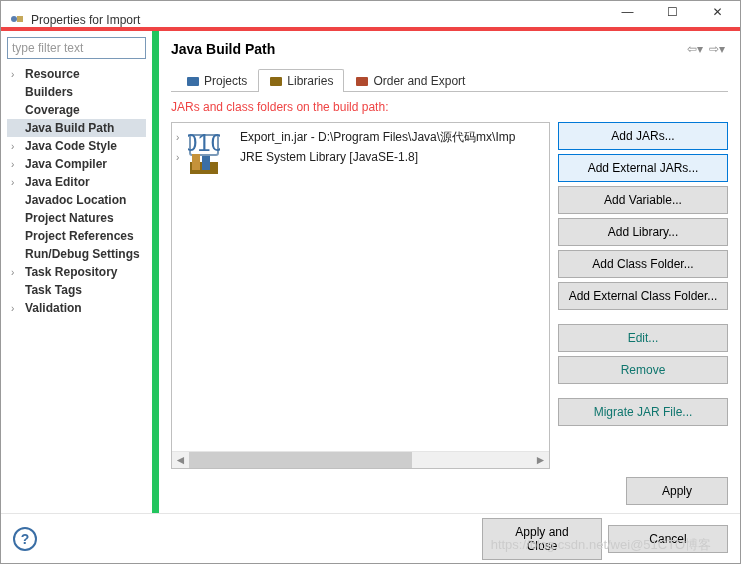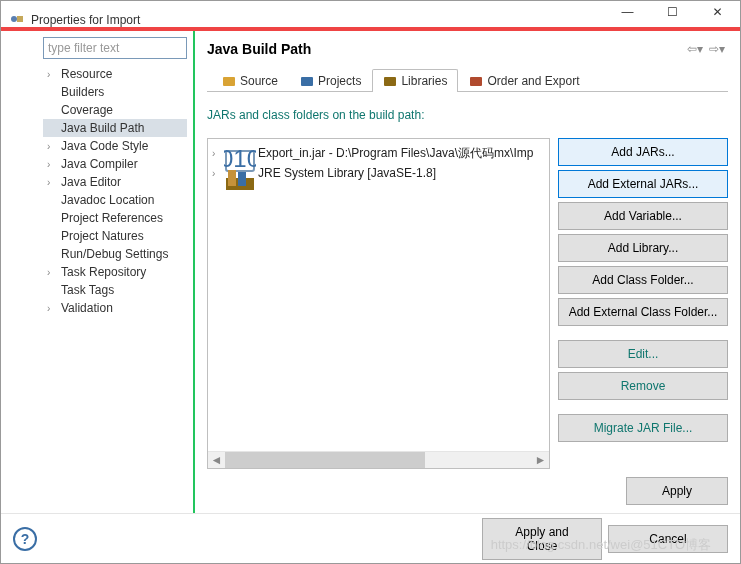--- a/index.html
+++ b/index.html
@@ -3,42 +3,42 @@
 <meta charset="utf-8">
 <style>
 * { box-sizing: border-box; margin: 0; padding: 0; font-family: "Segoe UI", Tahoma, sans-serif; font-size: 12px; }
 body { background: #fff; width: 741px; height: 564px; border: 1px solid #999; display: flex; flex-direction: column; }
 .titlebar { height: 30px; display: flex; align-items: flex-end; padding: 0 0 0 8px; border-bottom: 4px solid #ef4444; }
 .titlebar .icon { width: 16px; height: 16px; margin-right: 6px; }
 .titlebar .title { flex: 1; color: #333; }
 .titlebar .winbtns { display: flex; }
 .titlebar .winbtn { width: 45px; height: 30px; display: flex; align-items: center; justify-content: center; color: #333; }
 .dlgbody { flex: 1; display: flex; overflow: hidden; }
-.leftpane { width: 158px; border-right: 2px solid #22c55e; padding: 6px; display: flex; flex-direction: column; margin-left: 36px; }
+.leftpane { width: 158px; border-right: 7px solid #22c55e; padding: 6px; display: flex; flex-direction: column; }
 .filter { border: 1px solid #7a99b8; padding: 3px 4px; color: #999; margin-bottom: 6px; }
 .tree { flex: 1; overflow: auto; }
 .tree-item { display: flex; align-items: center; padding: 2px 0 2px 4px; color: #333; }
 .tree-item.selected { background: #d8dfe6; }
 .tree-item .tw { width: 12px; color: #888; font-size: 10px; }
-.tree-item .lbl { padding-left: 2px; }
+.tree-item .lbl { padding-left: 2px; font-weight: bold; }
 .rightpane { flex: 1; display: flex; flex-direction: column; padding: 8px 12px 8px 12px; }
 .rhead { display: flex; align-items: center; margin-bottom: 10px; }
 .rhead h2 { font-size: 14px; font-weight: 600; flex: 1; }
 .navbtn { width: 22px; height: 20px; display: flex; align-items: center; justify-content: center; color: #888; }
 .tabs { display: flex; border-bottom: 1px solid #bfbfbf; padding-left: 4px; }
 .tab { display: flex; align-items: center; gap: 4px; padding: 4px 10px; border: 1px solid transparent; border-bottom: none; margin-bottom: -1px; color: #333; }
 .tab.active { background: #fff; border-color: #bfbfbf; border-radius: 2px 2px 0 0; }
 .tab .ticon { width: 14px; height: 14px; }
-.tabdesc { margin: 16px 0; color: #0f766e; }
+.tabdesc { margin: 8px 0; color: #ef4444; }
 .jarrow { display: flex; gap: 8px; flex: 1; overflow: hidden; }
 .jarlist { flex: 1; border: 1px solid #bfbfbf; background: #fff; overflow: hidden; display: flex; flex-direction: column; }
 .jarlist .inner { flex: 1; overflow: hidden; padding: 4px; }
 .jarlist .item { display: flex; align-items: center; padding: 2px 0; color: #222; white-space: nowrap; }
 .jarlist .item .tw { width: 12px; color: #888; font-size: 10px; }
-.jarlist .item .jicon { width: 32px; height: 14px; margin-right: 2px; }
+.jarlist .item .jicon { width: 32px; height: 14px; margin-right: 20px; }
 .jarlist .hscroll { height: 17px; border-top: 1px solid #e5e5e5; display: flex; align-items: center; }
 .hscroll .arrow { width: 17px; height: 17px; display: flex; align-items: center; justify-content: center; color: #888; background: #f0f0f0; }
 .hscroll .track { flex: 1; background: #f0f0f0; height: 17px; position: relative; }
 .hscroll .thumb { position: absolute; left: 0; top: 0; height: 17px; width: 65%; background: #cdcdcd; }
 .btncol { width: 170px; display: flex; flex-direction: column; gap: 4px; }
 .btn { border: 1px solid #adadad; background: #e1e1e1; color: #000; padding: 6px 4px; text-align: center; }
 .btn.selected { background: #e5f1fb; border: 1px solid #0078d7; }
 .btn.disabled { color: #0f766e; }
 .applyrow { display: flex; justify-content: flex-end; margin-top: 8px; }
 .applyrow .btn { width: 102px; }
@@ -97,25 +97,25 @@
         <div class="tree-item">
           <span class="tw">›</span>
           <span class="lbl">Java Editor</span>
         </div>
         <div class="tree-item">
           <span class="tw"></span>
           <span class="lbl">Javadoc Location</span>
         </div>
         <div class="tree-item">
           <span class="tw"></span>
+          <span class="lbl">Project Natures</span>
+        </div>
+        <div class="tree-item">
+          <span class="tw"></span>
           <span class="lbl">Project References</span>
-        </div>
-        <div class="tree-item">
-          <span class="tw"></span>
-          <span class="lbl">Project Natures</span>
         </div>
         <div class="tree-item">
           <span class="tw"></span>
           <span class="lbl">Run/Debug Settings</span>
         </div>
         <div class="tree-item">
           <span class="tw">›</span>
           <span class="lbl">Task Repository</span>
         </div>
         <div class="tree-item">
@@ -130,26 +130,20 @@
   </div>
 
   <div class="rightpane">
     <div class="rhead">
       <h2>Java Build Path</h2>
       <div class="navbtn">⇦▾</div>
       <div class="navbtn">⇨▾</div>
     </div>
 
     <div class="tabs" id="tabs">
-        <div class="tab">
-          <span class="ticon"><svg viewBox="0 0 14 14">
-              <rect x="1" y="3" width="12" height="9" rx="1" fill="#d9a334"></rect>
-            </svg></span>
-          <span>Source</span>
-        </div>
         <div class="tab">
           <span class="ticon"><svg viewBox="0 0 14 14">
               <rect x="1" y="3" width="12" height="9" rx="1" fill="#3a6ea5"></rect>
             </svg></span>
           <span>Projects</span>
         </div>
         <div class="tab active">
           <span class="ticon"><svg viewBox="0 0 14 14">
               <rect x="1" y="3" width="12" height="9" rx="1" fill="#8b6914"></rect>
             </svg></span>

